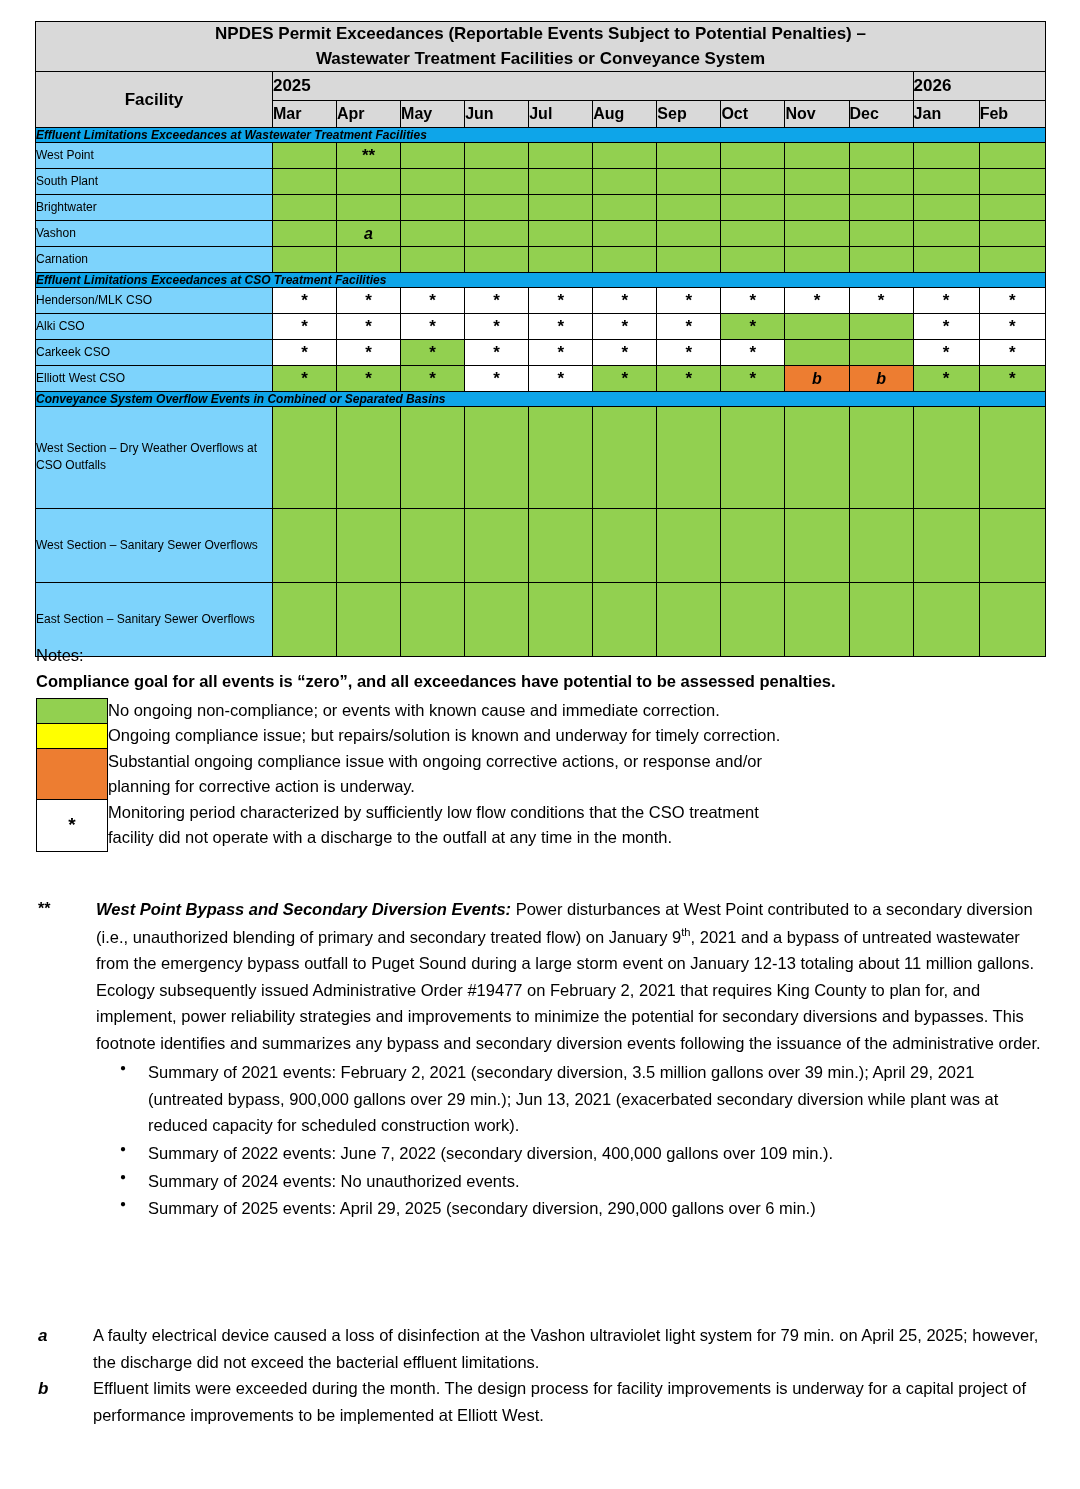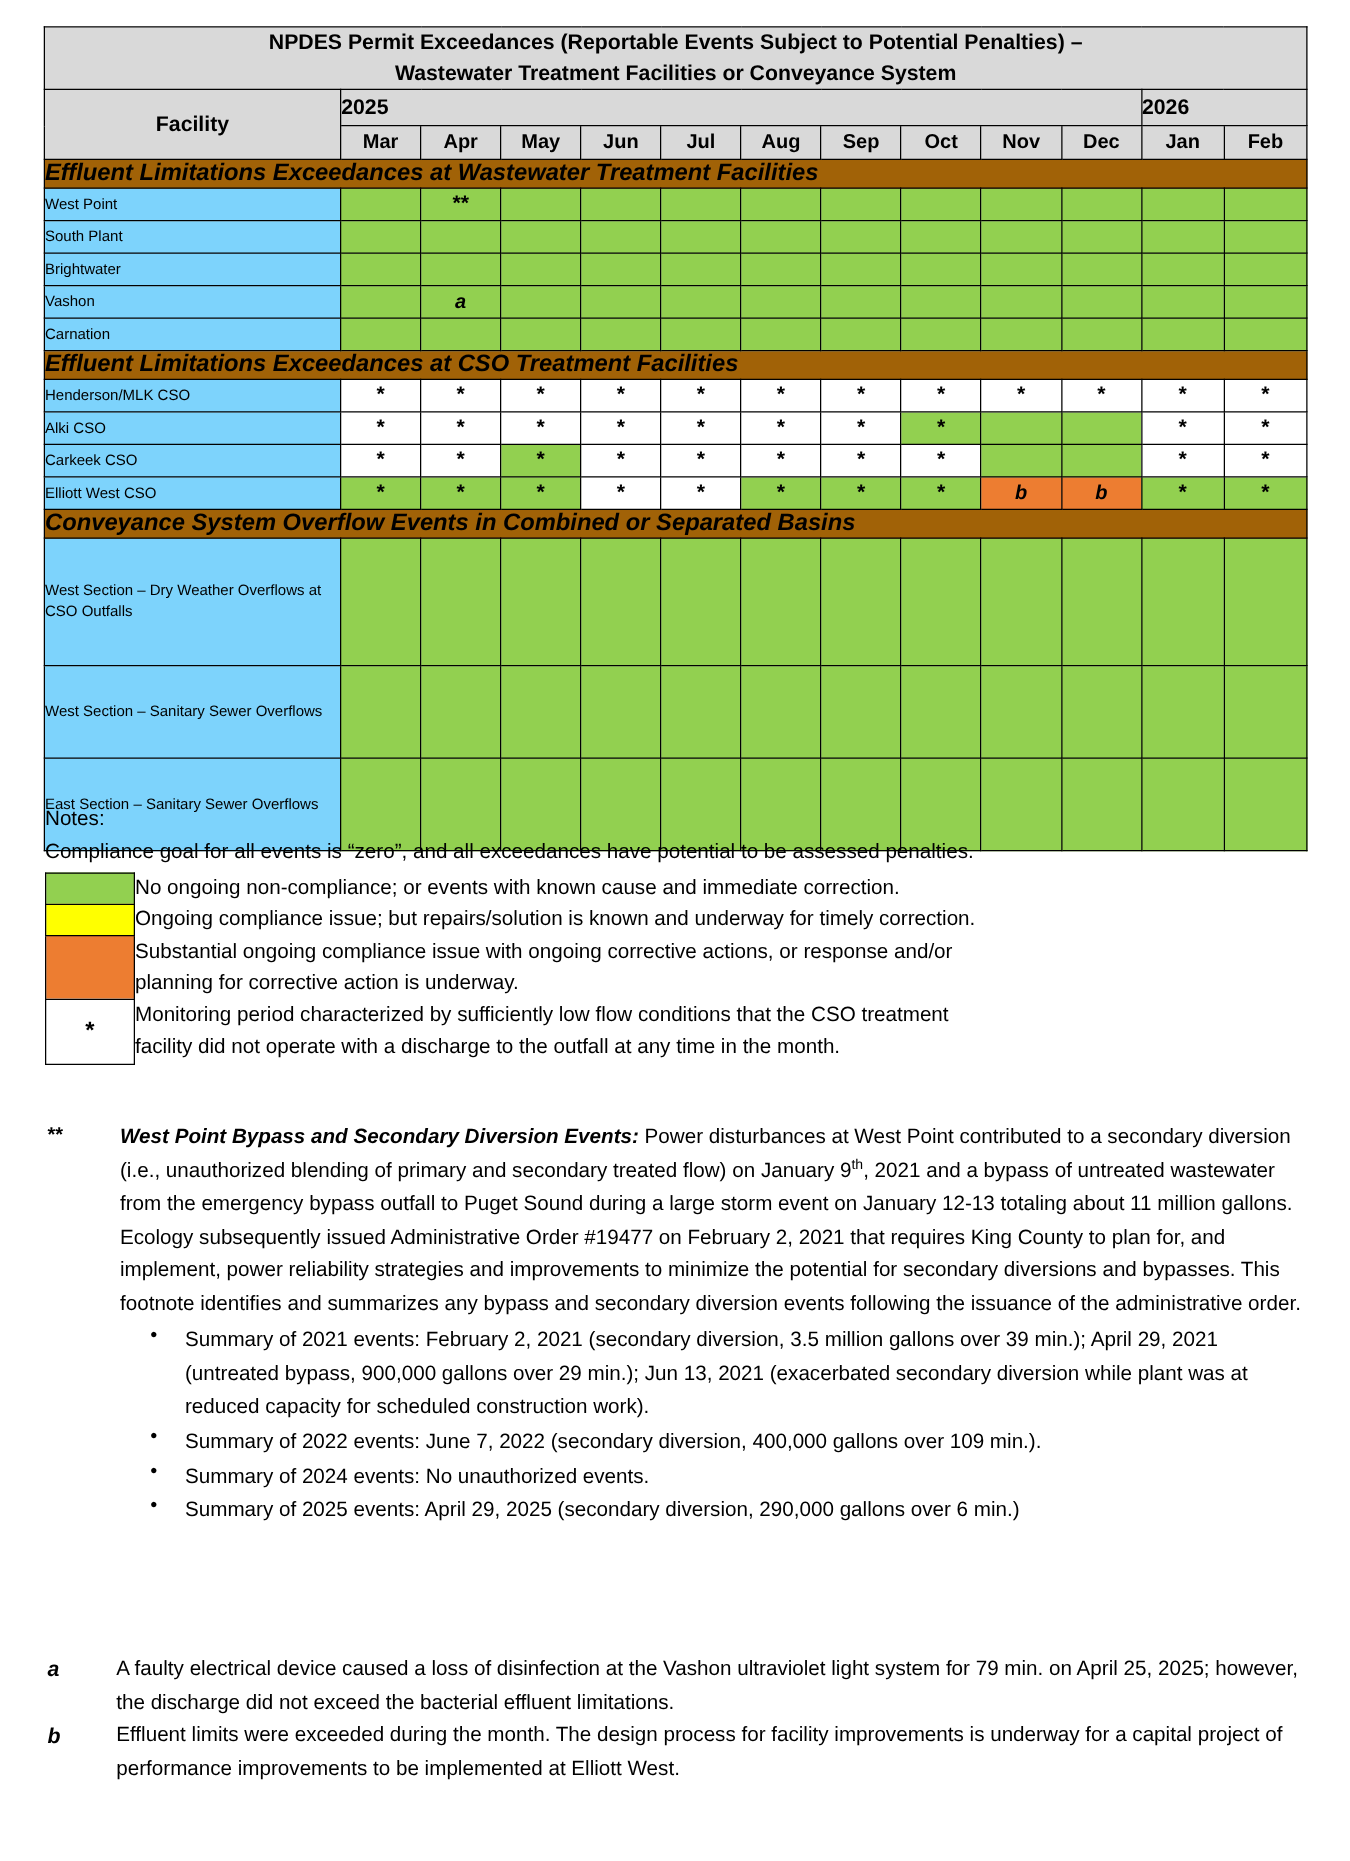--- a/index.html
+++ b/index.html
@@ -57,31 +57,31 @@
   }
   .hdr-year {
     background: #d9d9d9;
     text-align: left;
     font-weight: bold;
     font-size: 17px;
     height: 28px;
   }
   .hdr-month {
     background: #d9d9d9;
-    text-align: center;
+    text-align: left;
     font-weight: bold;
     font-size: 16px;
     height: 26px;
   }
   .section-row td {
     font-weight: bold;
     font-style: italic;
-    font-size: 19px;
+    font-size: 12px;
     padding: 3px 6px 4px 7px;
-    background: #a16207;
+    background: #0ea5e9;
     text-align: left;
   }
   .fac-name {
     text-align: left;
     padding: 4px 6px 5px 7px;
     font-size: 12px;
     background: #7dd3fc;
     line-height: 1.45;
   }
   .fac-name.multi {
@@ -107,21 +107,21 @@
   
   .notes {
     position: absolute;
     left: 36px;
     top: 643px;
     width: 1010px;
     font-size: 16.5px;
     line-height: 1.5;
   }
   .notes-label { margin: 0 0 1px 0; }
-  .notes-lead { margin: 0 0 4px 0; }
+  .notes-lead { margin: 0 0 4px 0; font-weight: bold; }
 
   table.legend {
     border-collapse: collapse;
     table-layout: fixed;
     width: 1005px;
     margin-top: 2px;
   }
   table.legend td {
     padding: 0;
     vertical-align: middle;

